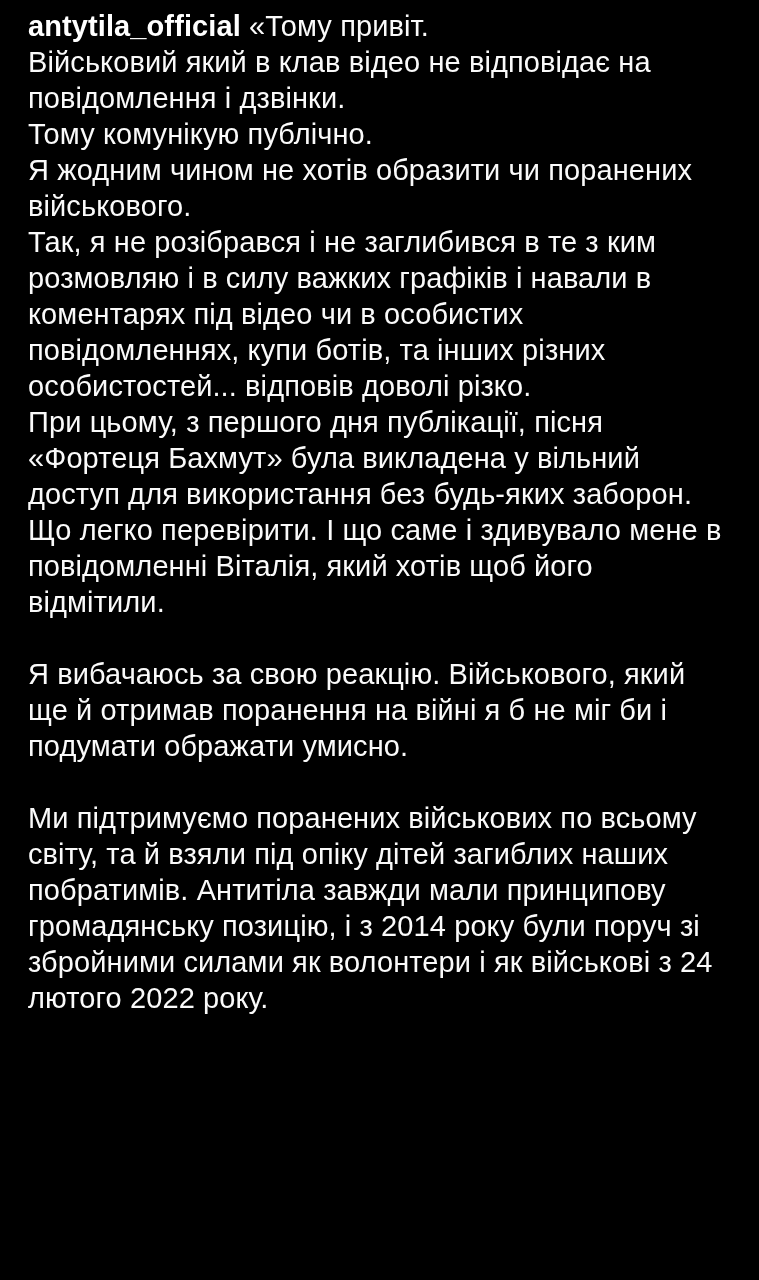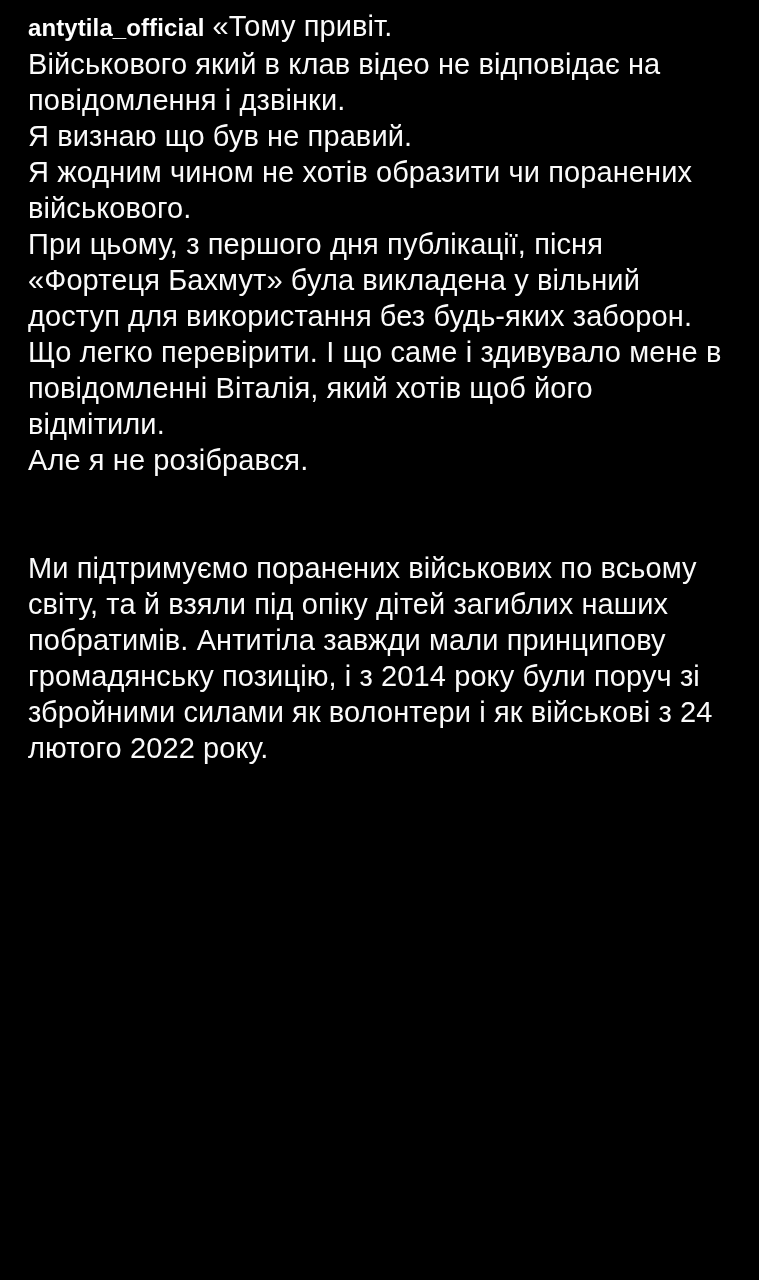--- a/index.html
+++ b/index.html
@@ -37,45 +37,46 @@
     letter-spacing: 0.1px;
     word-wrap: break-word;
     white-space: pre-wrap;
   }
   .caption-line.first {
     margin-top: 0;
   }
   .username {
     font-weight: bold;
     color: #ffffff;
-    font-size: 24px;
+    font-size: 29px;
   }
   .blank-line {
     height: 36px;
   }
 </style>
 </head>
 <body>
 
 <div class="screen">
 
   <div class="top-cut"></div>
 
   <div class="post-caption">
 
     <div class="caption-line first"><span class="username">antytila_official</span> <span>«Тому привіт.</span></div>
 
-    <div class="caption-line">Військового який в клав відео не відповідає на повідомлення і дзвінки.</div>
-    <div class="caption-line">Я визнаю що був не правий.</div>
+    <div class="caption-line">Військовий який в клав відео не відповідає на повідомлення і дзвінки.</div>
+    <div class="caption-line">Тому комунікую публічно.</div>
     <div class="caption-line">Я жодним чином не хотів образити чи поранених військового.</div>
+    <div class="caption-line">Так, я не розібрався і не заглибився в те з ким розмовляю і в силу важких графіків і навали в коментарях під відео чи в особистих повідомленнях, купи ботів, та інших різних особистостей... відповів доволі різко.</div>
     <div class="caption-line">При цьому, з першого дня публікації, пісня «Фортеця Бахмут» була викладена у вільний доступ для використання без будь-яких заборон. Що легко перевірити. І що саме і здивувало мене в повідомленні Віталія, який хотів щоб його відмітили.</div>
-    <div class="caption-line">Але я не розібрався.</div>
 
     <div class="blank-line"></div>
 
+    <div class="caption-line">Я вибачаюсь за свою реакцію. Військового, який ще й отримав поранення на війні я б не міг би і подумати ображати умисно.</div>
 
     <div class="blank-line"></div>
 
     <div class="caption-line">Ми підтримуємо поранених військових по всьому світу, та й взяли під опіку дітей загиблих наших побратимів. Антитіла завжди мали принципову громадянську позицію, і з 2014 року були поруч зі збройними силами як волонтери і як військові з 24 лютого 2022 року.</div>
 
   </div>
 
 </div>
 
 </body></html>

